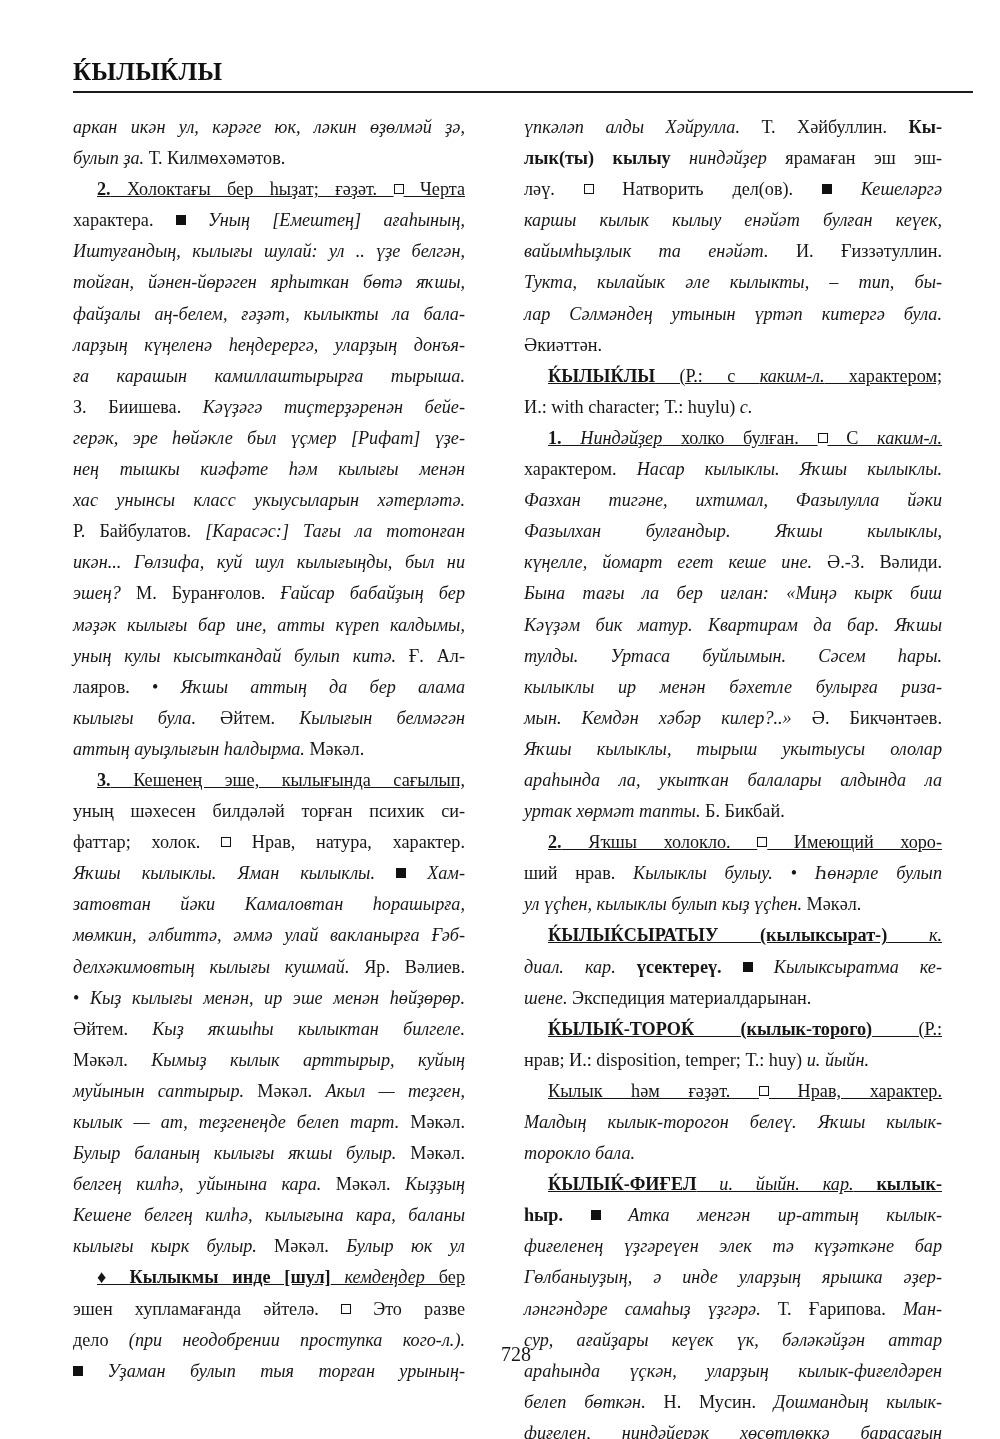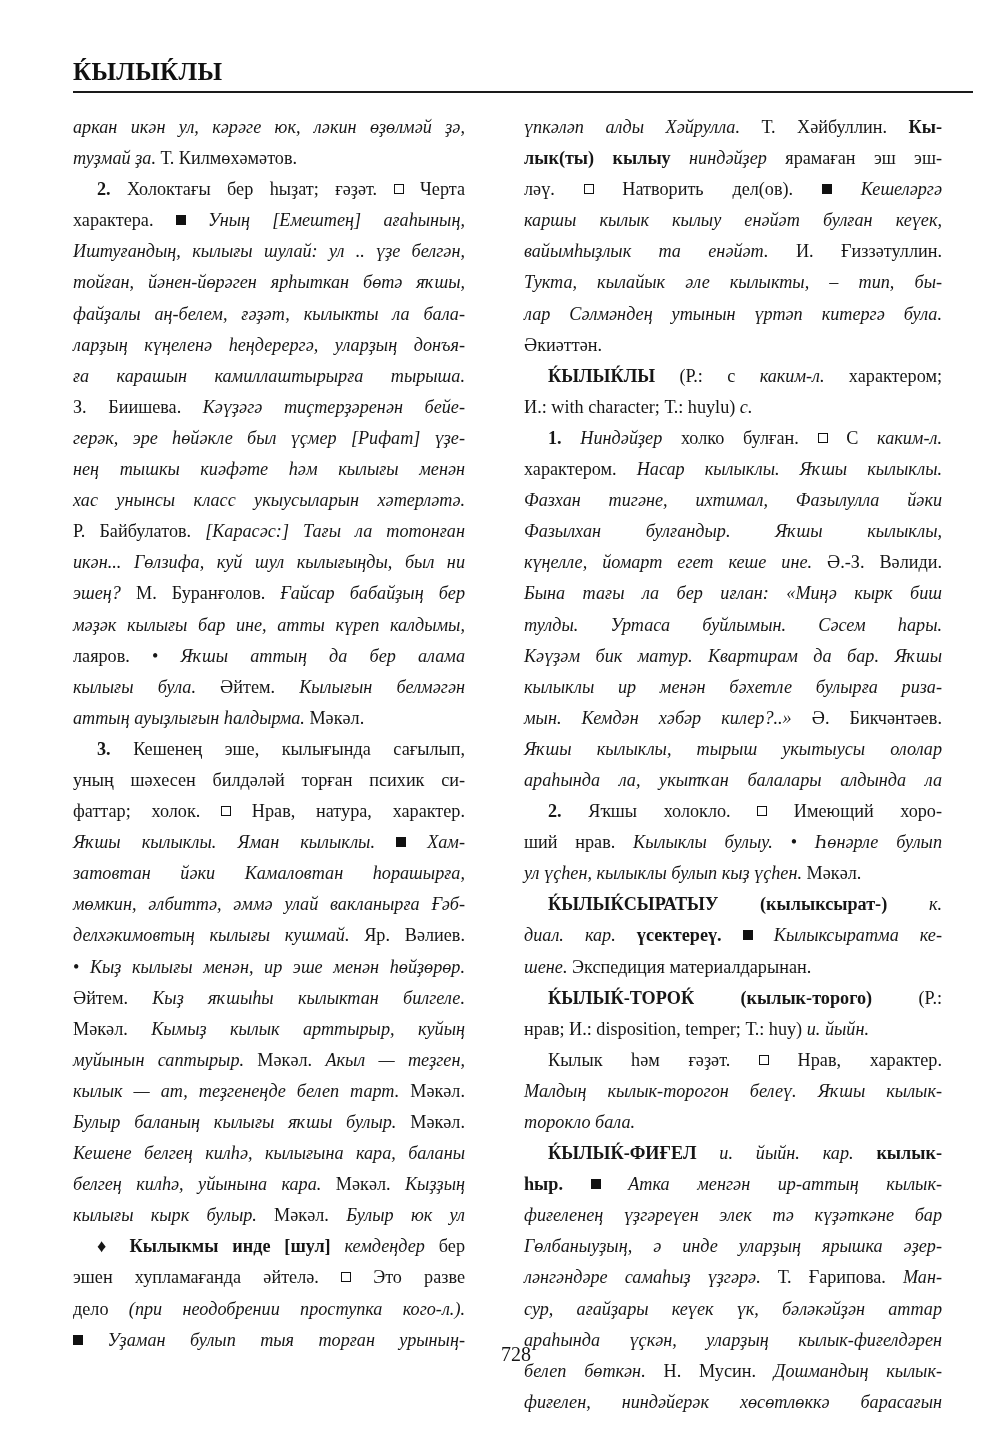--- a/index.html
+++ b/index.html
@@ -7,72 +7,73 @@
          font-family:"DejaVu Serif","Liberation Serif",serif; color:#161616; }
   .running-head { position:absolute; left:73px; top:58px; font-family:"Liberation Serif","DejaVu Serif",serif;
          font-weight:bold; font-size:25px; letter-spacing:0.3px; color:#111; }
   .rule { position:absolute; left:73px; top:91px; width:900px; height:2px; background:#1a1a1a; }
   .col { position:absolute; top:112px; width:392px; }
   .col.left { left:73px; }
   .col.right { left:524px; width:418px; }
   .line { height:31.1px; line-height:31.1px; font-size:18.2px; white-space:nowrap;
           text-align:justify; text-align-last:justify; font-family:"Liberation Serif","DejaVu Serif",serif; }
   .line.last { text-align-last:left; }
-  .line.indent { padding-left:24px; }
+  .line.indent { padding-left:24px;text-decoration:underline; }
   .i { font-style:italic; }
   .b { font-weight:bold; }
   .sq { display:inline-block; width:10px; height:10px; vertical-align:1px; }
   .sq.open { border:1.3px solid #111; width:8px; height:8px; }
   .sq.fill { background:#111; }
   .page-number { position:absolute; left:16px; width:1000px; top:1343px; text-align:center;
          font-size:20px; font-family:"Liberation Serif","DejaVu Serif",serif; }
 </style>
 </head>
 <body>
 
 <div>
   <div class="running-head">ЌЫЛЫЌЛЫ</div>
   <div class="rule"></div>
 
   <div class="col left" id="left-col">
       <div class="line"><span class="i">аркан икән ул, кәрәге юк, ләкин өҙөлмәй ҙә,</span></div>
-      <div class="line last"><span class="i">туҙмай ҙа.</span><span class=""> Т. Килмөхәмәтов.</span></div>
+      <div class="line last"><span class="i">булып ҙа.</span><span class=""> Т. Килмөхәмәтов.</span></div>
       <div class="line indent"><span class="b">2.</span><span class=""> Холоктағы бер һыҙат; ғәҙәт. </span><span class="sq open" aria-label="□"></span><span class=""> Черта</span></div>
       <div class="line"><span class="">характера. </span><span class="sq fill" aria-label="■"></span><span class="i"> Уның [Емештең] ағаһының,</span></div>
       <div class="line"><span class="i">Иштуғандың, кылығы шулай: ул .. үҙе белгән,</span></div>
       <div class="line"><span class="i">тойған, йәнен-йөрәген ярһыткан бөтә яҡшы,</span></div>
       <div class="line"><span class="i">файҙалы аң-белем, ғәҙәт, кылыкты ла бала-</span></div>
       <div class="line"><span class="i">ларҙың күңеленә һеңдерергә, уларҙың донъя-</span></div>
       <div class="line"><span class="i">ға карашын камиллаштырырға тырыша.</span></div>
       <div class="line"><span class="">З. Биишева. </span><span class="i">Кәүҙәгә тиҫтерҙәренән бейе-</span></div>
       <div class="line"><span class="i">герәк, эре һөйәкле был үҫмер [Рифат] үҙе-</span></div>
       <div class="line"><span class="i">нең тышкы киәфәте һәм кылығы менән</span></div>
       <div class="line"><span class="i">хас унынсы класс укыусыларын хәтерләтә.</span></div>
       <div class="line"><span class="">Р. Байбулатов. </span><span class="i">[Карасәс:] Тағы ла тотонған</span></div>
       <div class="line"><span class="i">икән... Гөлзифа, куй шул кылығыңды, был ни</span></div>
       <div class="line"><span class="i">эшең?</span><span class=""> М. Буранғолов. </span><span class="i">Ғайсар бабайҙың бер</span></div>
       <div class="line"><span class="i">мәҙәк кылығы бар ине, атты күреп калдымы,</span></div>
+      <div class="line"><span class="i">уның кулы кысыткандай булып китә.</span><span class=""> Ғ. Ал-</span></div>
       <div class="line"><span class="">лаяров. </span><span class="">•</span><span class="i"> Яҡшы аттың да бер алама</span></div>
       <div class="line"><span class="i">кылығы була.</span><span class=""> Әйтем. </span><span class="i">Кылығын белмәгән</span></div>
       <div class="line last"><span class="i">аттың ауыҙлығын һалдырма.</span><span class=""> Мәкәл.</span></div>
       <div class="line indent"><span class="b">3.</span><span class=""> Кешенең эше, кылығында сағылып,</span></div>
       <div class="line"><span class="">уның шәхесен билдәләй торған психик си-</span></div>
       <div class="line"><span class="">фаттар; холок. </span><span class="sq open" aria-label="□"></span><span class=""> Нрав, натура, характер.</span></div>
       <div class="line"><span class="i">Яҡшы кылыклы. Яман кылыклы. </span><span class="sq fill" aria-label="■"></span><span class="i"> Хам-</span></div>
       <div class="line"><span class="i">затовтан йәки Камаловтан һорашырға,</span></div>
       <div class="line"><span class="i">мөмкин, әлбиттә, әммә улай вакланырға Ғәб-</span></div>
       <div class="line"><span class="i">делхәкимовтың кылығы кушмай.</span><span class=""> Яр. Вәлиев.</span></div>
       <div class="line"><span class="">•</span><span class="i"> Кыҙ кылығы менән, ир эше менән һөйҙөрөр.</span></div>
       <div class="line"><span class="">Әйтем. </span><span class="i">Кыҙ яҡшыһы кылыктан билгеле.</span></div>
       <div class="line"><span class="">Мәкәл. </span><span class="i">Кымыҙ кылык арттырыр, куйың</span></div>
       <div class="line"><span class="i">муйынын саптырыр.</span><span class=""> Мәкәл. </span><span class="i">Акыл — теҙген,</span></div>
       <div class="line"><span class="i">кылык — ат, теҙгенеңде белеп тарт.</span><span class=""> Мәкәл.</span></div>
       <div class="line"><span class="i">Булыр баланың кылығы яҡшы булыр.</span><span class=""> Мәкәл.</span></div>
+      <div class="line"><span class="i">белгең килһә, уйынына кара.</span><span class=""> Мәкәл. </span><span class="i">Кыҙҙың</span></div>
       <div class="line"><span class="i">Кешене белгең килһә, кылығына кара, баланы</span></div>
-      <div class="line"><span class="i">белгең килһә, уйынына кара.</span><span class=""> Мәкәл. </span><span class="i">Кыҙҙың</span></div>
       <div class="line"><span class="i">кылығы кырк булыр.</span><span class=""> Мәкәл. </span><span class="i">Булыр юк ул</span></div>
       <div class="line indent"><span class="b">♦ Кылыкмы инде [шул]</span><span class="i"> кемдеңдер</span><span class=""> бер</span></div>
       <div class="line"><span class="">эшен хупламағанда әйтелә. </span><span class="sq open" aria-label="□"></span><span class=""> Это разве</span></div>
       <div class="line"><span class="">дело </span><span class="i">(при неодобрении проступка кого-л.).</span></div>
       <div class="line"><span class="sq fill" aria-label="■"></span><span class="i"> Уҙаман булып тыя торған урының-</span></div>
     </div>
   <div class="col right" id="right-col">
       <div class="line"><span class="i">үпкәләп алды Хәйрулла.</span><span class=""> Т. Хәйбуллин. </span><span class="b">Кы-</span></div>
       <div class="line"><span class="b">лык(ты) кылыу</span><span class="i"> ниндәйҙер</span><span class=""> ярамаған эш эш-</span></div>
       <div class="line"><span class="">ләү. </span><span class="sq open" aria-label="□"></span><span class=""> Натворить дел(ов). </span><span class="sq fill" aria-label="■"></span><span class="i"> Кешеләргә</span></div>
@@ -82,26 +83,27 @@
       <div class="line"><span class="i">лар Сәлмәндең утынын үртәп китергә була.</span></div>
       <div class="line last"><span class="">Әкиәттән.</span></div>
       <div class="line indent"><span class="b">ЌЫЛЫЌЛЫ</span><span class=""> (Р.: с </span><span class="i">каким-л.</span><span class=""> характером;</span></div>
       <div class="line last"><span class="">И.: with character; Т.: huylu) </span><span class="i">с.</span></div>
       <div class="line indent"><span class="b">1.</span><span class="i"> Ниндәйҙер</span><span class=""> холко булған. </span><span class="sq open" aria-label="□"></span><span class=""> С </span><span class="i">каким-л.</span></div>
       <div class="line"><span class="">характером. </span><span class="i">Насар кылыклы. Яҡшы кылыклы.</span></div>
       <div class="line"><span class="i">Фазхан тигәне, ихтимал, Фазылулла йәки</span></div>
       <div class="line"><span class="i">Фазылхан булғандыр. Яҡшы кылыклы,</span></div>
       <div class="line"><span class="i">күңелле, йомарт егет кеше ине.</span><span class=""> Ә.-З. Вәлиди.</span></div>
       <div class="line"><span class="i">Бына тағы ла бер иғлан: «Миңә кырк биш</span></div>
+      <div class="line"><span class="i">Кәүҙәм бик матур. Квартирам да бар. Яҡшы</span></div>
       <div class="line"><span class="i">тулды. Уртаса буйлымын. Сәсем һары.</span></div>
-      <div class="line"><span class="i">Кәүҙәм бик матур. Квартирам да бар. Яҡшы</span></div>
       <div class="line"><span class="i">кылыклы ир менән бәхетле булырға риза-</span></div>
       <div class="line"><span class="i">мын. Кемдән хәбәр килер?..»</span><span class=""> Ә. Бикчәнтәев.</span></div>
       <div class="line"><span class="i">Яҡшы кылыклы, тырыш укытыусы ололар</span></div>
       <div class="line"><span class="i">араһында ла, укытҡан балалары алдында ла</span></div>
+      <div class="line last"><span class="i">уртак хөрмәт тапты.</span><span class=""> Б. Бикбай.</span></div>
       <div class="line indent"><span class="b">2.</span><span class=""> Яҡшы холоклo. </span><span class="sq open" aria-label="□"></span><span class=""> Имеющий хоро-</span></div>
       <div class="line"><span class="">ший нрав. </span><span class="i">Кылыклы булыу. </span><span class="">•</span><span class="i"> Һөнәрле булып</span></div>
       <div class="line last"><span class="i">ул үҫһен, кылыклы булып кыҙ үҫһен.</span><span class=""> Мәкәл.</span></div>
       <div class="line indent"><span class="b">ЌЫЛЫЌСЫРАТЫУ (кылыксырат-)</span><span class="i"> к.</span></div>
       <div class="line"><span class="i">диал. кар.</span><span class="b"> үсектереү. </span><span class="sq fill" aria-label="■"></span><span class="i"> Кылыксыратма ке-</span></div>
       <div class="line last"><span class="i">шене.</span><span class=""> Экспедиция материалдарынан.</span></div>
       <div class="line indent"><span class="b">ЌЫЛЫЌ-ТОРОЌ (кылык-торого)</span><span class=""> (Р.:</span></div>
       <div class="line last"><span class="">нрав; И.: disposition, temper; Т.: huy) </span><span class="i">и. йыйн.</span></div>
       <div class="line indent"><span class="">Кылык һәм ғәҙәт. </span><span class="sq open" aria-label="□"></span><span class=""> Нрав, характер.</span></div>
       <div class="line"><span class="i">Малдың кылык-торогон белеү. Яҡшы кылык-</span></div>

